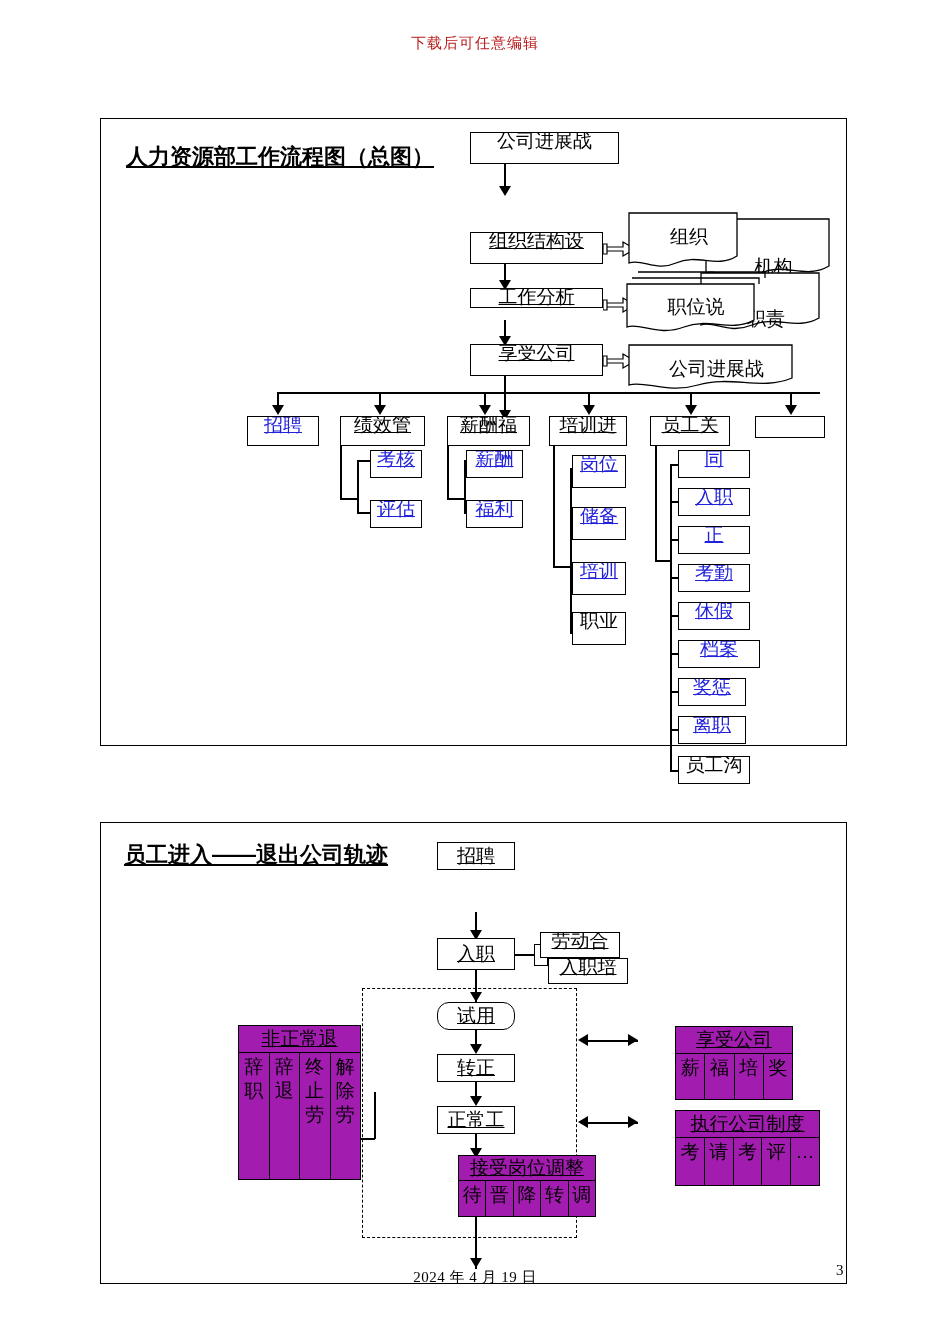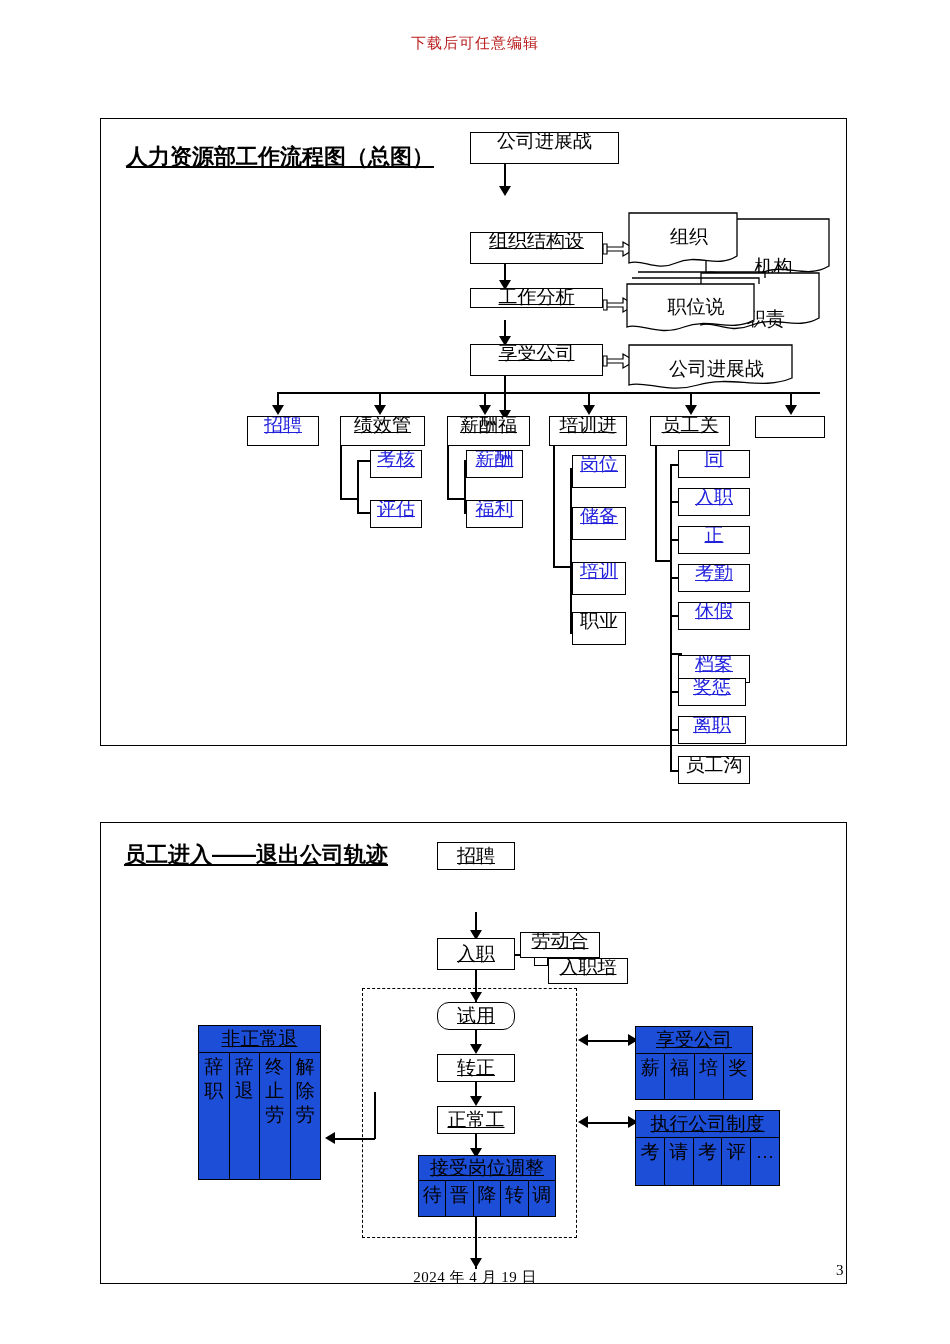--- a/index.html
+++ b/index.html
@@ -98,21 +98,21 @@
 
   
   .dashbox{
     position:absolute;
     border:1.6px dashed #000;
     box-sizing:border-box;
     background:transparent;
   }
 
   
-  .tbl{position:absolute;border:1.4px solid #000;box-sizing:border-box;background:#1d4ed8;}
+  .tbl{position:absolute;border:1.4px solid #000;box-sizing:border-box;background:#a21caf;margin-left:40px;}
   .tbl .thead{
     border-bottom:1.4px solid #000;
     text-align:center;font-size:19px;white-space:nowrap;overflow:hidden;
     font-family:"Liberation Sans","DejaVu Sans",sans-serif;
     display:flex;align-items:center;justify-content:center;
   }
   .tbl .thead.ul{text-decoration:underline;}
   .tbl .trow{display:flex;height:100%;}
   .tbl .tcell{
     flex:1;border-right:1.4px solid #000;
@@ -312,21 +312,21 @@
     </div>
   <div class="box blue clip" style="left:678px;top:526px;width:72px;height:28px;">
       <span>正</span>
     </div>
   <div class="box blue clip" style="left:678px;top:564px;width:72px;height:28px;">
       <span>考勤</span>
     </div>
   <div class="box blue clip" style="left:678px;top:602px;width:72px;height:28px;">
       <span>休假</span>
     </div>
-  <div class="box blue clip" style="left:678px;top:655px;width:72px;height:28px;">
+  <div class="box blue clip" style="left:678px;top:640px;width:82px;height:28px;">
       <span>档案</span>
     </div>
   <div class="box blue clip" style="left:678px;top:678px;width:68px;height:28px;">
       <span>奖惩</span>
     </div>
   <div class="box blue clip" style="left:678px;top:716px;width:68px;height:28px;">
       <span>离职</span>
     </div>
   <div class="box clip" style="left:678px;top:756px;width:72px;height:28px;">
       <span>员工沟</span>
@@ -341,21 +341,21 @@
     </div>
   <div class="ln vl" style="left:475px;top:912px;height:28px;"></div>
   <div class="arrow-d" style="left:470px;top:930px;"></div>
 
   <div class="box ul" style="left:437px;top:938px;width:78px;height:32px;">
       <span>入职</span>
     </div>
 
   <div class="ln hl" style="left:515px;top:954px;width:20px;"></div>
   <div class="box" style="left:534px;top:944px;width:14px;height:22px;"></div>
-  <div class="box clip ul" style="left:520px;top:932px;width:80px;height:26px;justify-content:center;">
+  <div class="box clip ul" style="left:540px;top:932px;width:80px;height:26px;justify-content:center;">
       <span>劳动合</span>
     </div>
   <div class="box clip ul" style="left:548px;top:958px;width:80px;height:26px;">
       <span>入职培</span>
     </div>
 
   <div class="ln vl" style="left:475px;top:970px;height:32px;"></div>
   <div class="arrow-d" style="left:470px;top:992px;"></div>
 
   <div class="dashbox" style="left:362px;top:988px;width:215px;height:250px;border-style:dashed;"></div>

